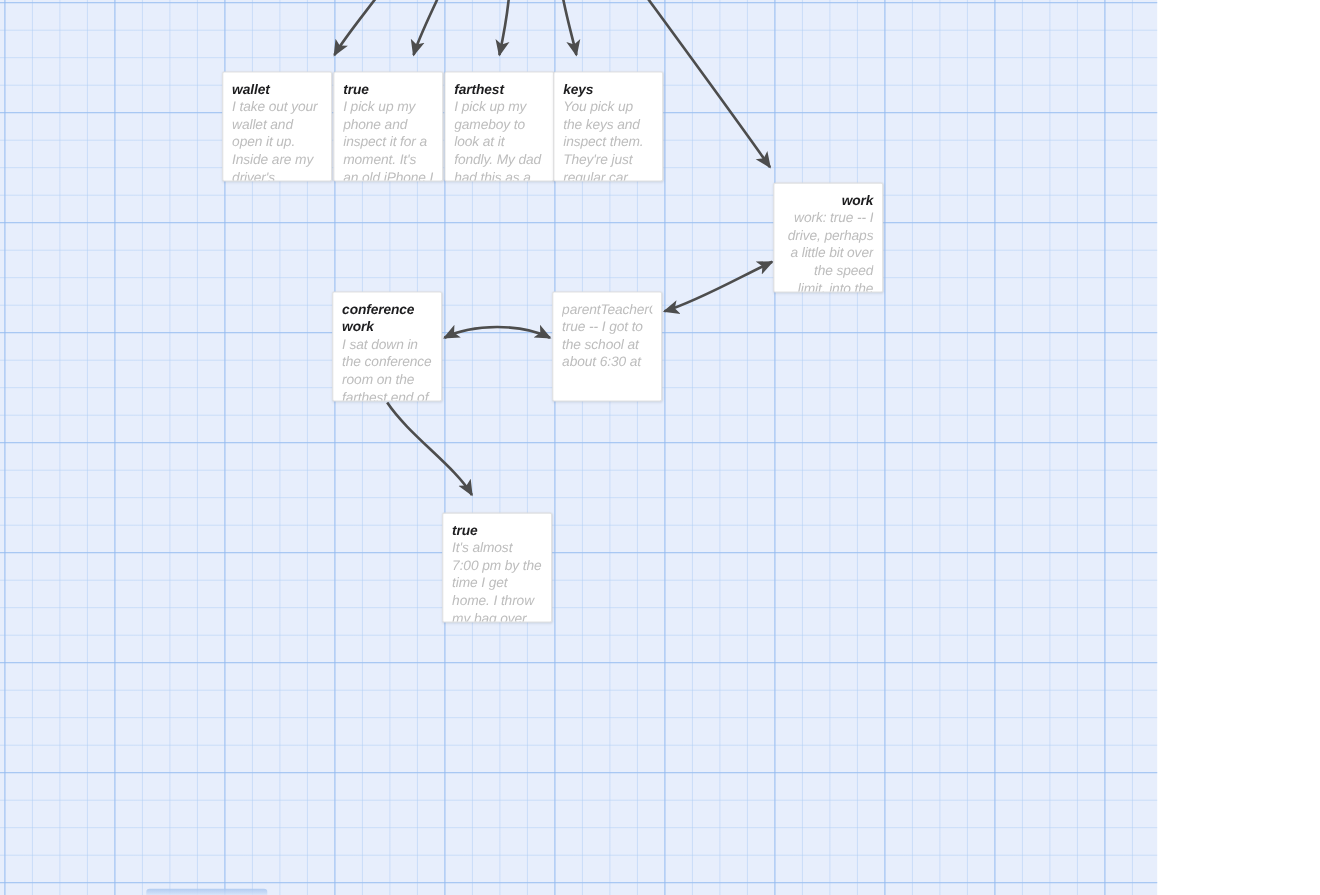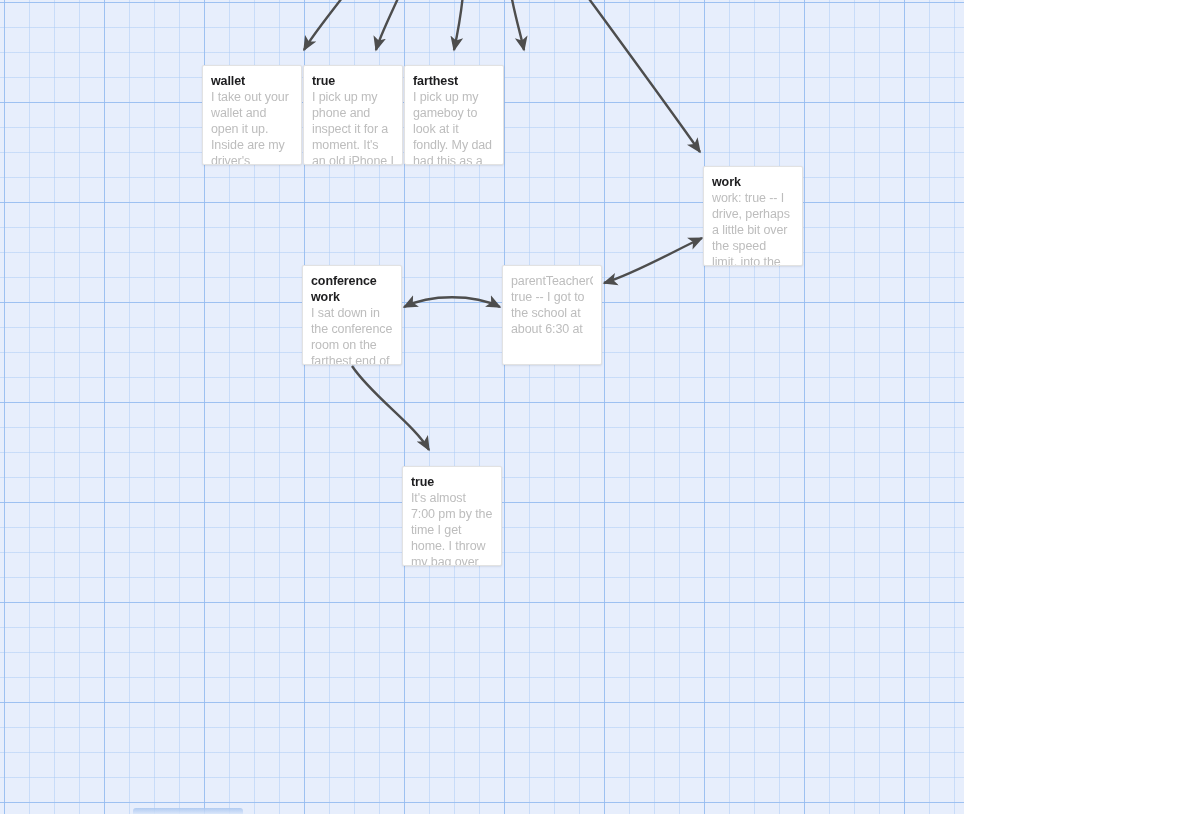--- a/index.html
+++ b/index.html
@@ -7,39 +7,40 @@
     margin: 0;
     padding: 0;
     width: 1200px;
     height: 814px;
     overflow: hidden;
     font-family: "Liberation Sans", sans-serif;
   }
 
   #canvas {
     position: relative;
-    width: 964px;
+    width: 1052px;
     height: 814px;
     background-color: #e7eefc;
     background-image:
       
       linear-gradient(to right, rgba(150, 188, 240, 0.85) 1px, transparent 1px),
       
       linear-gradient(to bottom, rgba(150, 188, 240, 0.85) 1px, transparent 1px),
       
       linear-gradient(to right, rgba(176, 206, 245, 0.55) 1px, transparent 1px),
       
       linear-gradient(to bottom, rgba(176, 206, 245, 0.55) 1px, transparent 1px);
     background-size:
       100px 100px,
       100px 100px,
       25px 25px,
       25px 25px;
     background-position: 4px 2px, 4px 2px, 4px 2px, 4px 2px;
     overflow: hidden;
+    font-style: italic;
   }
 
   #edge-layer {
     position: absolute;
     left: 0;
     top: 0;
     width: 1200px;
     height: 814px;
     pointer-events: none;
     z-index: 1;
@@ -139,22 +140,26 @@
   <div class="node" style="left:303px; top:65px;">
     <div class="node-title">true</div>
     <div class="node-body">I pick up my phone and inspect it for a moment. It's an old iPhone I got</div>
   </div>
 
   <div class="node" style="left:404px; top:65px;">
     <div class="node-title">farthest</div>
     <div class="node-body">I pick up my gameboy to look at it fondly. My dad had this as a kid and</div>
   </div>
 
+  <div class="node" style="left:503px; top:65px;">
+    <div class="node-title">keys</div>
+    <div class="node-body">You pick up the keys and inspect them. They're just regular car</div>
+  </div>
 
-  <div class="node" style="left:703px; top:166px;">
+  <div class="node" style="left:703px; top:166px;text-align:right;">
     <div class="node-title">work</div>
     <div class="node-body">work: true -- I drive, perhaps a little bit over the speed limit, into the parking</div>
   </div>
 
   <div class="node" style="left:302px; top:265px;">
     <div class="node-title">conference work</div>
     <div class="node-body">I sat down in the conference room on the farthest end of</div>
   </div>
 
   <div class="node" style="left:502px; top:265px;">

